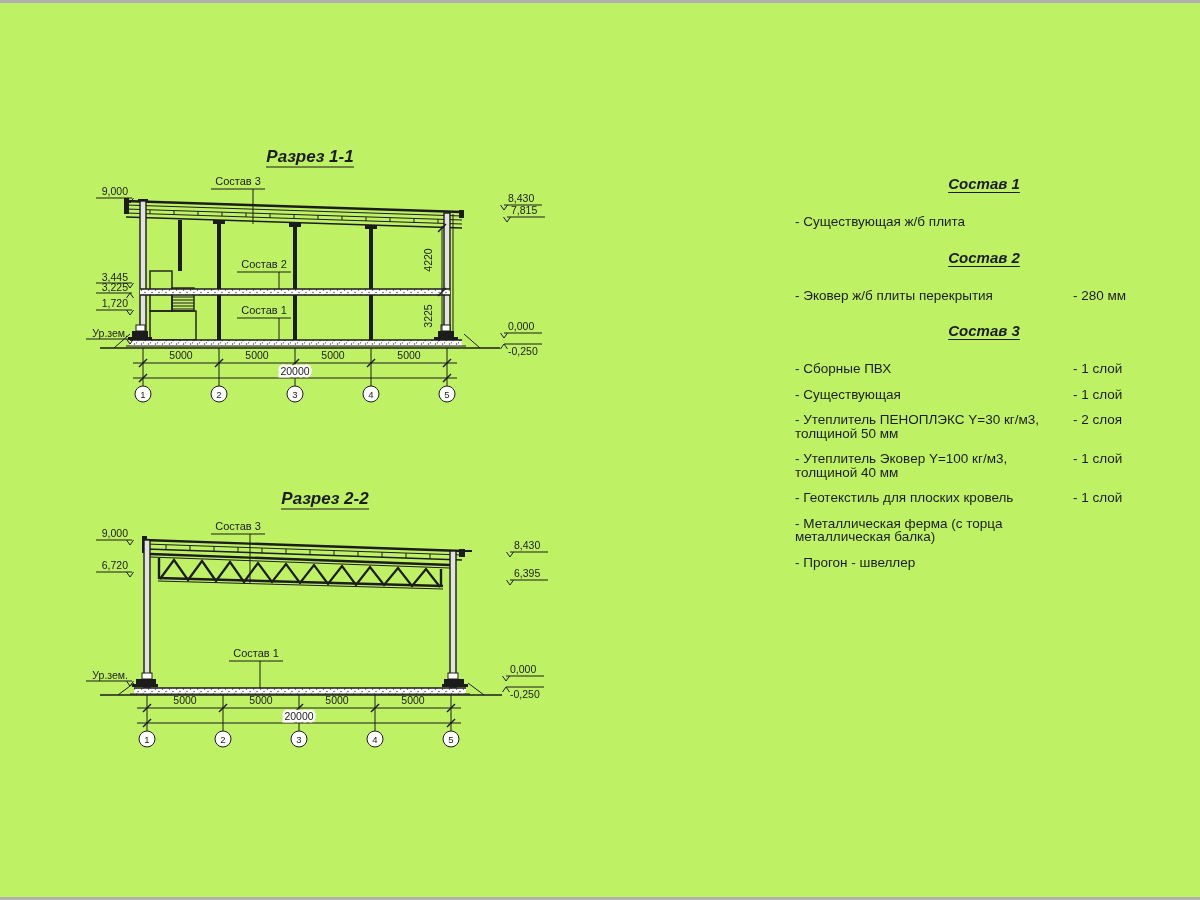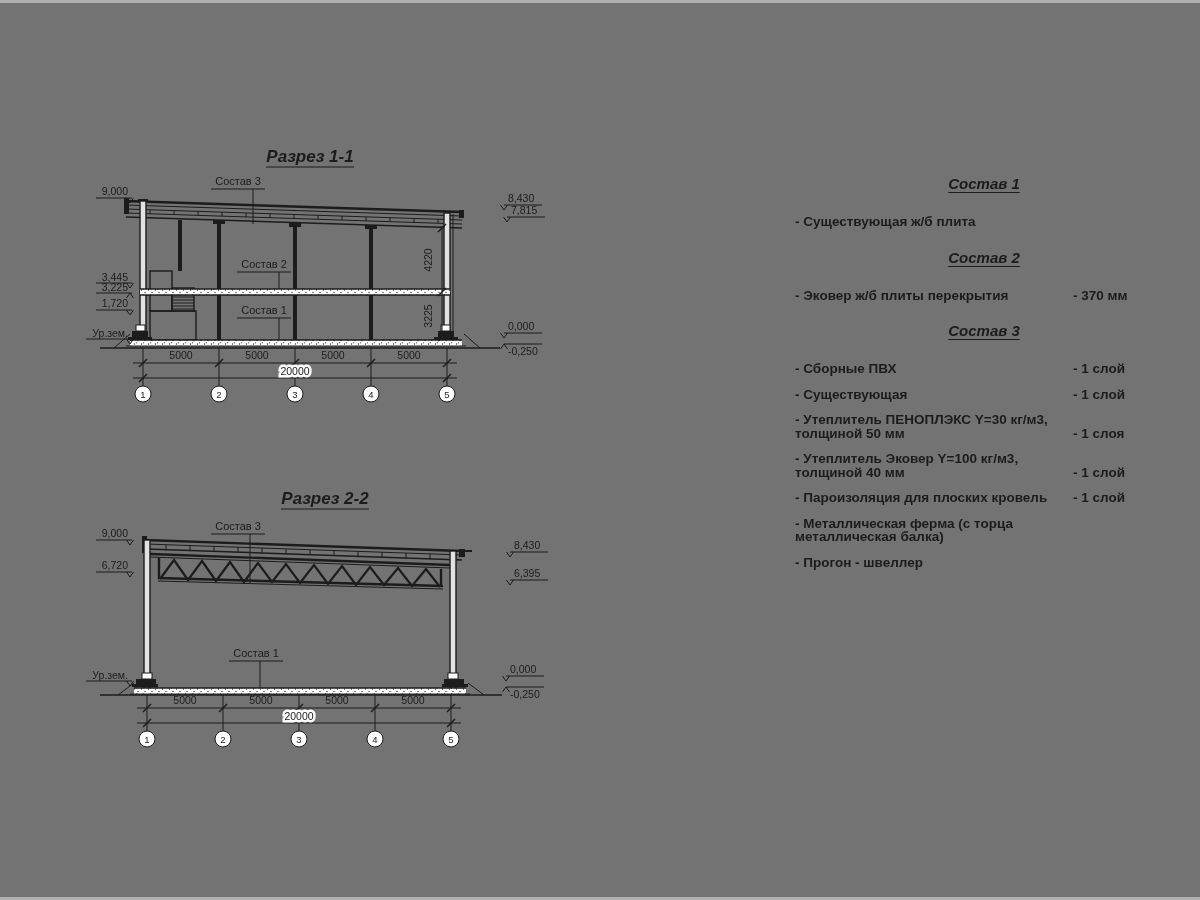--- a/index.html
+++ b/index.html
@@ -1,16 +1,16 @@
 <!DOCTYPE html>
 <html><head>
 <meta charset="utf-8">
 <style>
   html,body{margin:0;padding:0;background:#fff;}
-  .page{position:relative;width:1200px;height:900px;background:#737373;overflow:hidden;
+  .page{position:relative;width:1200px;height:900px;background:#bef264;overflow:hidden;
         border-top:3px solid #b0b0b0;border-bottom:3px solid #b0b0b0;box-sizing:border-box;
         font-family:"Liberation Sans",sans-serif;color:#1c1c1c;}
   .drawing{position:absolute;}
   #sec1{left:70px;top:135px;}
   #sec2{left:70px;top:480px;}
   
   .ln{stroke:#1c1c1c;fill:none;stroke-width:1;}
   .ln15{stroke:#1c1c1c;fill:none;stroke-width:1.5;}
   .ln2{stroke:#1c1c1c;fill:none;stroke-width:2;}
   .ln24{stroke:#1c1c1c;fill:none;stroke-width:2.4;}
@@ -22,21 +22,21 @@
   .t{font:10.5px "Liberation Sans",sans-serif;fill:#1c1c1c;}
   .t-label{font-size:11px;}
   .t-axis{font-size:9.5px;}
   .t-title{font:bold italic 17px "Liberation Sans",sans-serif;fill:#1c1c1c;}
   .halo{paint-order:stroke;stroke:#ffffff;stroke-width:5px;}
   
   .panel{position:absolute;left:795px;top:172px;width:378px;}
   .panel h2{font:bold italic 15px "Liberation Sans",sans-serif;margin:20px 0 23px 0;text-align:center;
             text-decoration:underline;text-underline-offset:3px;font-weight:bold;color:#1c1c1c;}
   .panel h2.first{margin-top:0;}
-  .comp-row{display:flex;align-items:flex-end;margin-bottom:12px;font-size:13.5px;line-height:13.5px;font-weight:bold;}
+  .comp-row{display:flex;align-items:flex-start;margin-bottom:12px;font-size:13.5px;line-height:13.5px;}
   .comp-name{flex:1 1 auto;white-space:pre-line;padding-right:6px;}
   .comp-qty{flex:0 0 100px;}
 </style>
 </head>
 <body>
 
 <div class="page">
 
   <svg id="sec1" class="drawing" width="490" height="272" viewBox="0 0 490 272">
     <defs>
@@ -377,44 +377,44 @@
 
     <h2 class="first">Состав 1</h2>
     <div class="comp-row">
       <div class="comp-name">- Существующая ж/б плита</div>
       <div class="comp-qty"></div>
     </div>
 
     <h2>Состав 2</h2>
     <div class="comp-row">
       <div class="comp-name">- Эковер ж/б плиты перекрытия</div>
-      <div class="comp-qty">- 370 мм</div>
+      <div class="comp-qty">- 280 мм</div>
     </div>
 
     <h2>Состав 3</h2>
     <div class="comp-row">
       <div class="comp-name">- Сборные ПВХ</div>
       <div class="comp-qty">- 1 слой</div>
     </div>
     <div class="comp-row">
       <div class="comp-name">- Существующая</div>
       <div class="comp-qty">- 1 слой</div>
     </div>
     <div class="comp-row">
       <div class="comp-name">- Утеплитель ПЕНОПЛЭКС Y=30 кг/м3,
 толщиной 50 мм</div>
-      <div class="comp-qty">- 1 слоя</div>
+      <div class="comp-qty">- 2 слоя</div>
     </div>
     <div class="comp-row">
       <div class="comp-name">- Утеплитель Эковер Y=100 кг/м3,
 толщиной 40 мм</div>
       <div class="comp-qty">- 1 слой</div>
     </div>
     <div class="comp-row">
-      <div class="comp-name">- Пароизоляция для плоских кровель</div>
+      <div class="comp-name">- Геотекстиль для плоских кровель</div>
       <div class="comp-qty">- 1 слой</div>
     </div>
     <div class="comp-row">
       <div class="comp-name">- Металлическая ферма (с торца металлическая балка)</div>
       <div class="comp-qty"></div>
     </div>
     <div class="comp-row">
       <div class="comp-name">- Прогон - швеллер</div>
       <div class="comp-qty"></div>
     </div>

